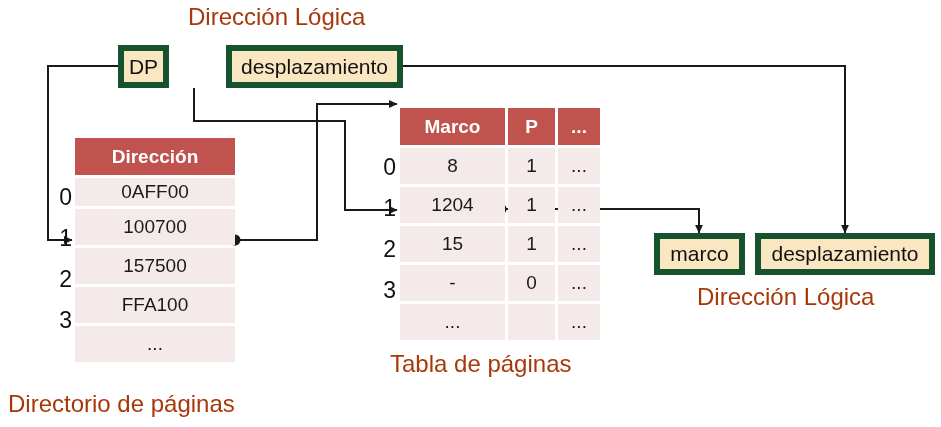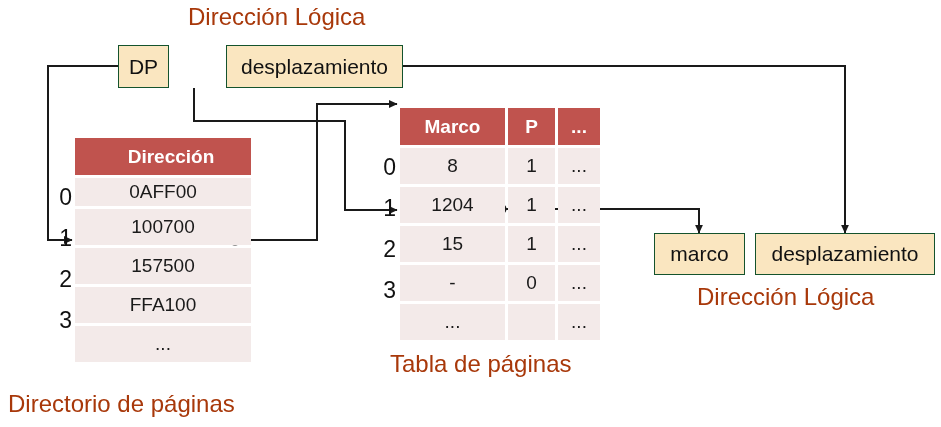--- a/index.html
+++ b/index.html
@@ -34,21 +34,21 @@
     position: absolute;
     color: #a8380a;
     font-size: 24px;
     font-family: "Liberation Sans", sans-serif;
     white-space: nowrap;
     line-height: 1;
   }
   .field-box {
     position: absolute;
     background: #fae6c0;
-    border: 1px solid #14532d;
+    border: 6px solid #14532d;
     box-sizing: border-box;
     display: flex;
     align-items: center;
     justify-content: center;
     font-size: 21px;
     color: #111111;
     font-family: "Liberation Sans", sans-serif;
     white-space: nowrap;
   }
   .tbl {
@@ -131,21 +131,21 @@
     <div class="field-box" style="left:755px; top:233px; width:180px; height:42px;">desplazamiento</div>
 
     <div class="rowidx" style="left:46px; top:186px;">0</div>
     <div class="rowidx" style="left:46px; top:227px;">1</div>
     <div class="rowidx" style="left:46px; top:268px;">2</div>
     <div class="rowidx" style="left:46px; top:309px;">3</div>
 
     <table class="tbl" style="left:72px; top:135px;">
       <thead>
         <tr>
-          <th style="width:160px; height:37px;padding-left:16px;">Dirección</th>
+          <th style="width:160px; height:37px;">Dirección</th>
         </tr>
       </thead>
       <tbody>
         <tr>
           <td style="height:28px;">0AFF00</td>
         </tr>
         <tr>
           <td style="height:36px;">100700</td>
         </tr>
         <tr>

